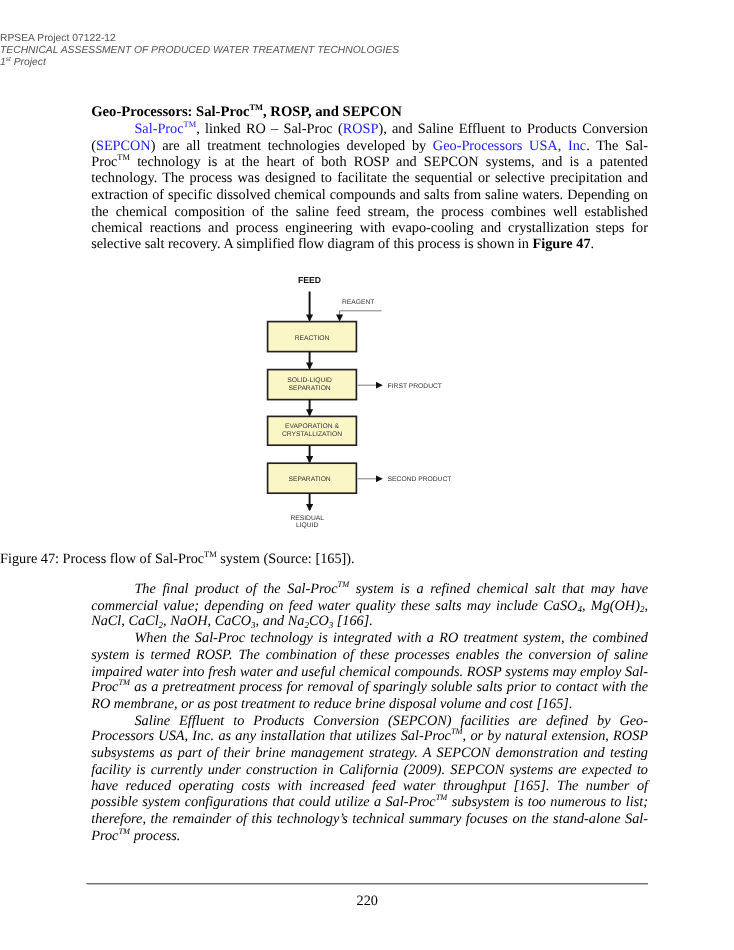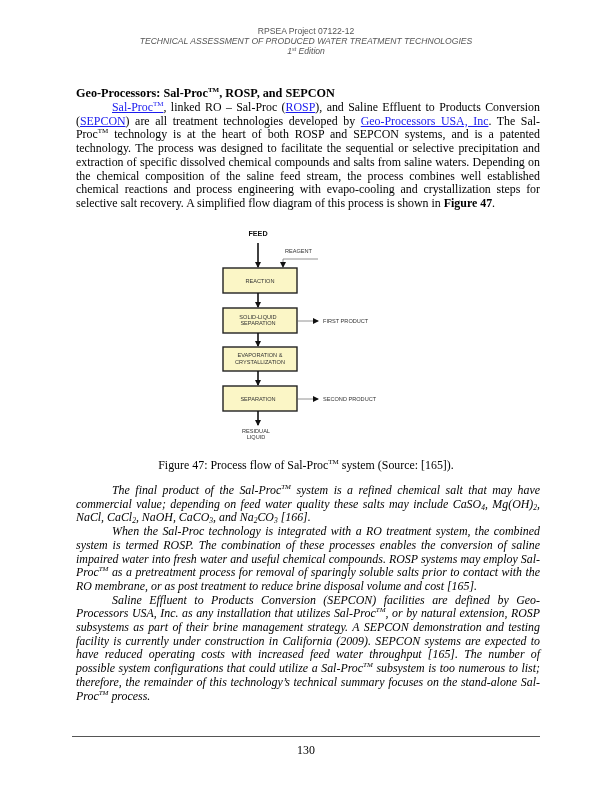--- a/index.html
+++ b/index.html
@@ -1,39 +1,39 @@
 <!DOCTYPE html>
 <html><head>
 <meta charset="utf-8">
 <style>
   html, body { margin: 0; padding: 0; background: #ffffff; }
   body { width: 612px; height: 792px; position: relative; overflow: hidden; color: #000; }
-  .hdr { position: absolute; left: 0; width: 612px; text-align: center; font-family: "Liberation Sans", sans-serif; font-size: 8.6px; color: #555; line-height: 10px; }
+  .hdr { position: absolute; left: 0; width: 612px; text-align: left; font-family: "Liberation Sans", sans-serif; font-size: 8.6px; color: #555; line-height: 10px; }
   .hdr.l1 { top: 26px; }
   .hdr.l2 { top: 36px; font-style: italic; }
   .hdr.l3 { top: 46px; font-style: italic; }
   .hdr sup { font-size: 5.5px; vertical-align: 3px; line-height: 0; }
   .body-text { position: absolute; left: 76px; width: 464px; font-family: "Liberation Serif", serif; font-size: 11.9px; line-height: 13.7px; text-align: justify; }
   .para { margin: 0; text-indent: 36px; }
   .heading { position: absolute; left: 76px; top: 86px; font-family: "Liberation Serif", serif; font-weight: bold; font-size: 12.2px; }
   .heading sup, .body-text sup, .caption sup { font-size: 7px; vertical-align: 5px; line-height: 0; }
   sub { font-size: 7.5px; vertical-align: -2px; line-height: 0; }
-  a.lnk { color: #1a1aee; text-decoration: underline; }
-  .caption { position: absolute; left: 0; width: 612px; top: 458px; text-align: center; font-family: "Liberation Serif", serif; font-size: 11.9px; }
+  a.lnk { color: #1a1aee; }
+  .caption { position: absolute; left: 0; width: 612px; top: 458px; text-align: left; font-family: "Liberation Serif", serif; font-size: 11.9px; }
   .fig { position: absolute; left: 200px; top: 222px; width: 240px; height: 222px; }
   .fig text { font-family: "Liberation Sans", sans-serif; }
   .rule { position: absolute; left: 72px; width: 468px; top: 736px; height: 0; border-top: 1.3px solid #555; }
   .pagenum { position: absolute; left: 0; width: 612px; top: 743px; text-align: center; font-family: "Liberation Serif", serif; font-size: 11.9px; }
 </style>
 </head>
 <body>
 
 <div class="hdr l1">RPSEA Project 07122-12</div>
 <div class="hdr l2">TECHNICAL ASSESSMENT OF PRODUCED WATER TREATMENT TECHNOLOGIES</div>
-<div class="hdr l3"><span>1</span><sup>st</sup> <span>Edition</span></div>
+<div class="hdr l3"><span>1</span><sup>st</sup> <span>Project</span></div>
 
 <div class="heading"><span>Geo-Processors: Sal-Proc</span><sup>TM</sup><span>, ROSP, and SEPCON</span></div>
 
 <div class="body-text" style="top:101px;">
   <p class="para"><a class="lnk"><span>Sal-Proc</span><sup>TM</sup></a><span>, linked RO – Sal-Proc (</span><a class="lnk">ROSP</a><span>), and Saline Effluent to Products Conversion (</span><a class="lnk">SEPCON</a><span>) are all treatment technologies developed by </span><a class="lnk">Geo-Processors USA, Inc</a><span>. The Sal-Proc</span><sup>TM</sup><span> technology is at the heart of both ROSP and SEPCON systems, and is a patented technology. The process was designed to facilitate the sequential or selective precipitation and extraction of specific dissolved chemical compounds and salts from saline waters. Depending on the chemical composition of the saline feed stream, the process combines well established chemical reactions and process engineering with evapo-cooling and crystallization steps for selective salt recovery. A simplified flow diagram of this process is shown in </span><b>Figure 47</b><span>.</span></p>
 </div>
 
 <svg class="fig" viewBox="0 0 240 222" width="240" height="222">
   <defs>
     <marker id="ahB" markerWidth="6" markerHeight="6" refX="5" refY="3" orient="auto" markerUnits="userSpaceOnUse">
@@ -83,13 +83,13 @@
 
 <div class="caption"><span>Figure 47: Process flow of Sal-Proc</span><sup>TM</sup><span> system (Source: [165]).</span></div>
 
 <div class="body-text" style="top:484px;font-style:italic;">
   <p class="para"><span>The final product of the Sal-Proc</span><sup>TM</sup><span> system is a refined chemical salt that may have commercial value; depending on feed water quality these salts may include CaSO</span><sub>4</sub><span>, Mg(OH)</span><sub>2</sub><span>, NaCl, CaCl</span><sub>2</sub><span>, NaOH, CaCO</span><sub>3</sub><span>, and Na</span><sub>2</sub><span>CO</span><sub>3</sub><span> [166].</span></p>
   <p class="para"><span>When the Sal-Proc technology is integrated with a RO treatment system, the combined system is termed ROSP. The combination of these processes enables the conversion of saline impaired water into fresh water and useful chemical compounds. ROSP systems may employ Sal-Proc</span><sup>TM</sup><span> as a pretreatment process for removal of sparingly soluble salts prior to contact with the RO membrane, or as post treatment to reduce brine disposal volume and cost [165].</span></p>
   <p class="para"><span>Saline Effluent to Products Conversion (SEPCON) facilities are defined by Geo-Processors USA, Inc. as any installation that utilizes Sal-Proc</span><sup>TM</sup><span>, or by natural extension, ROSP subsystems as part of their brine management strategy. A SEPCON demonstration and testing facility is currently under construction in California (2009). SEPCON systems are expected to have reduced operating costs with increased feed water throughput [165]. The number of possible system configurations that could utilize a Sal-Proc</span><sup>TM</sup><span> subsystem is too numerous to list; therefore, the remainder of this technology’s technical summary focuses on the stand-alone Sal-Proc</span><sup>TM</sup><span> process.</span></p>
 </div>
 
 <div class="rule"></div>
-<div class="pagenum">130</div>
+<div class="pagenum">220</div>
 
 </body></html>

